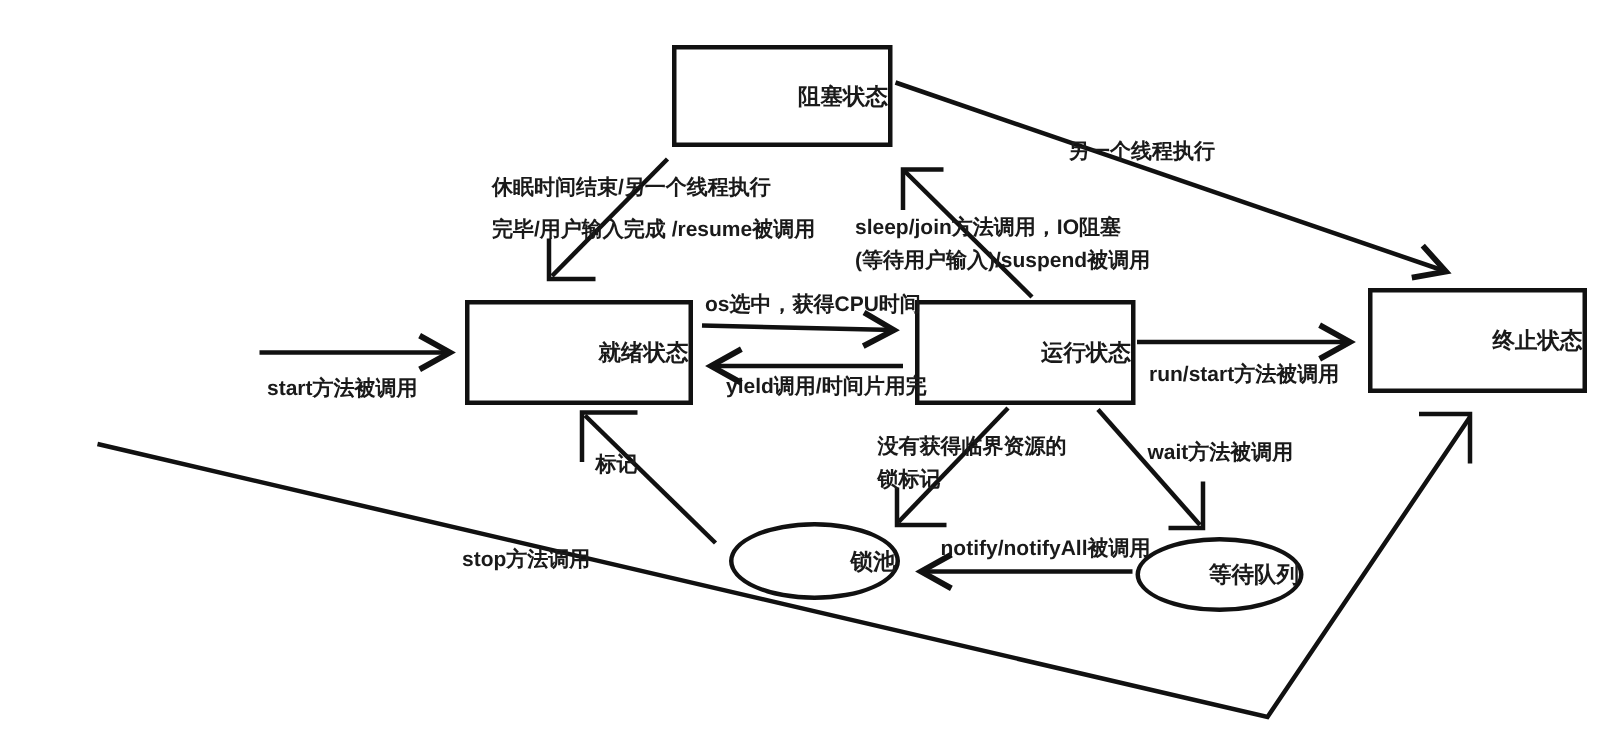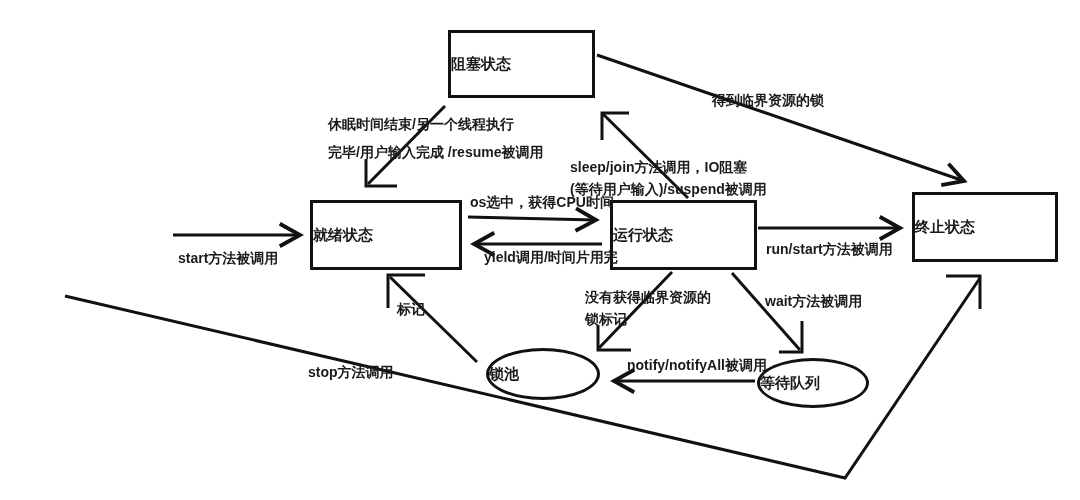--- a/index.html
+++ b/index.html
@@ -9,21 +9,21 @@
     background:#ffffff;
     overflow:hidden;
     font-family:"Liberation Sans","DejaVu Sans",sans-serif;
     color:#1a1a1a;
   }
   svg.wires{position:absolute;left:0;top:0;z-index:1;}
   .node{
     position:absolute;
     background:#ffffff;
     border:3px solid #111111;
-    display:flex;align-items:center;justify-content:flex-start;
+    display:flex;align-items:center;justify-content:flex-end;
     z-index:2;
     box-sizing:border-box;
   }
   .node .lbl{
     font-size:15px;font-weight:bold;color:#1a1a1a;
     white-space:nowrap;
   }
   .node.ellipse{border-radius:50%;}
   .node.new-state{justify-content:flex-start;padding-left:30px;}
   .edge-label{
@@ -105,26 +105,26 @@
 
   <div class="node ellipse" style="left:757px;top:358px;width:112px;height:50px;">
     <span class="lbl">等待队列</span>
   </div>
 
   <div class="edge-label lh28" style="left:328px;top:110px;">
     <span>休眠时间结束/另一个线程执行</span>
     <span>完毕/用户输入完成 /resume被调用</span>
   </div>
 
-  <div class="edge-label lh22" style="left:570px;top:156px;">
+  <div class="edge-label lh22" style="left:570px;top:140px;">
     <span>sleep/join方法调用，IO阻塞</span>
     <span>(等待用户输入)/suspend被调用</span>
   </div>
 
-  <div class="edge-label" style="left:712px;top:92px;">得到临界资源的锁</div>
+  <div class="edge-label" style="left:712px;top:92px;">另一个线程执行</div>
 
   <div class="edge-label" style="left:470px;top:194px;">os选中，获得CPU时间</div>
 
   <div class="edge-label" style="left:484px;top:249px;">yield调用/时间片用完</div>
 
   <div class="edge-label" style="left:178px;top:250px;">start方法被调用</div>
 
   <div class="edge-label" style="left:766px;top:241px;">run/start方法被调用</div>
 
   <div class="edge-label lh24" style="left:397px;top:297px;">

